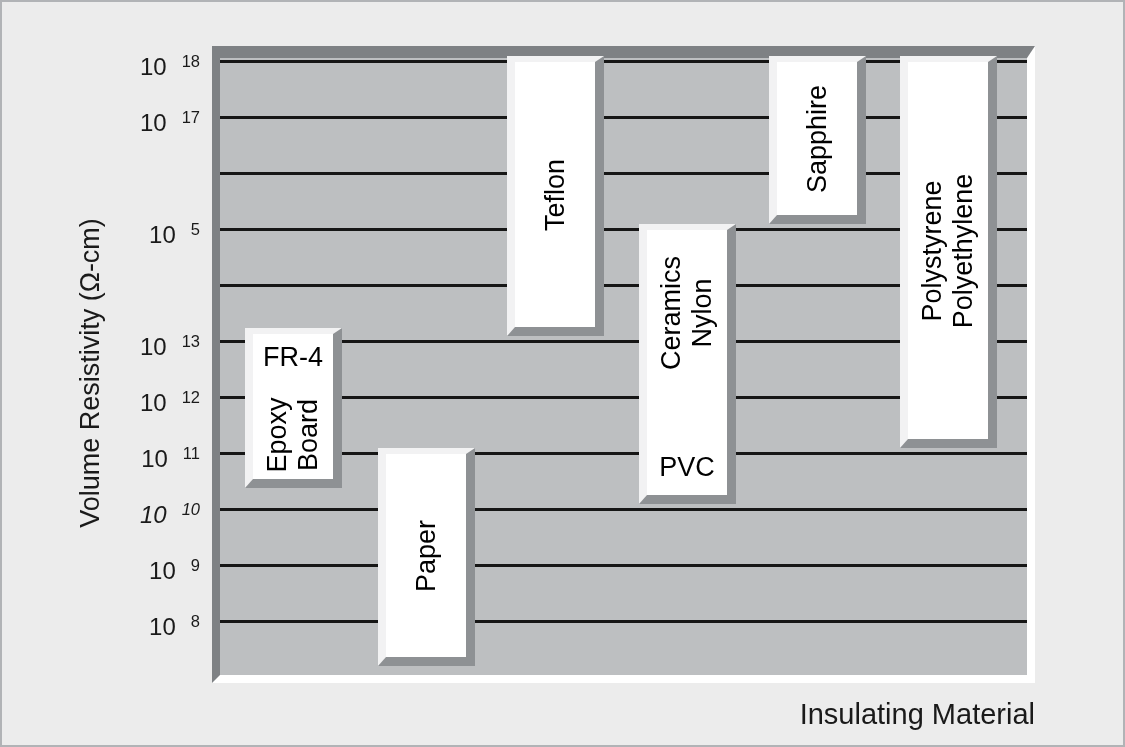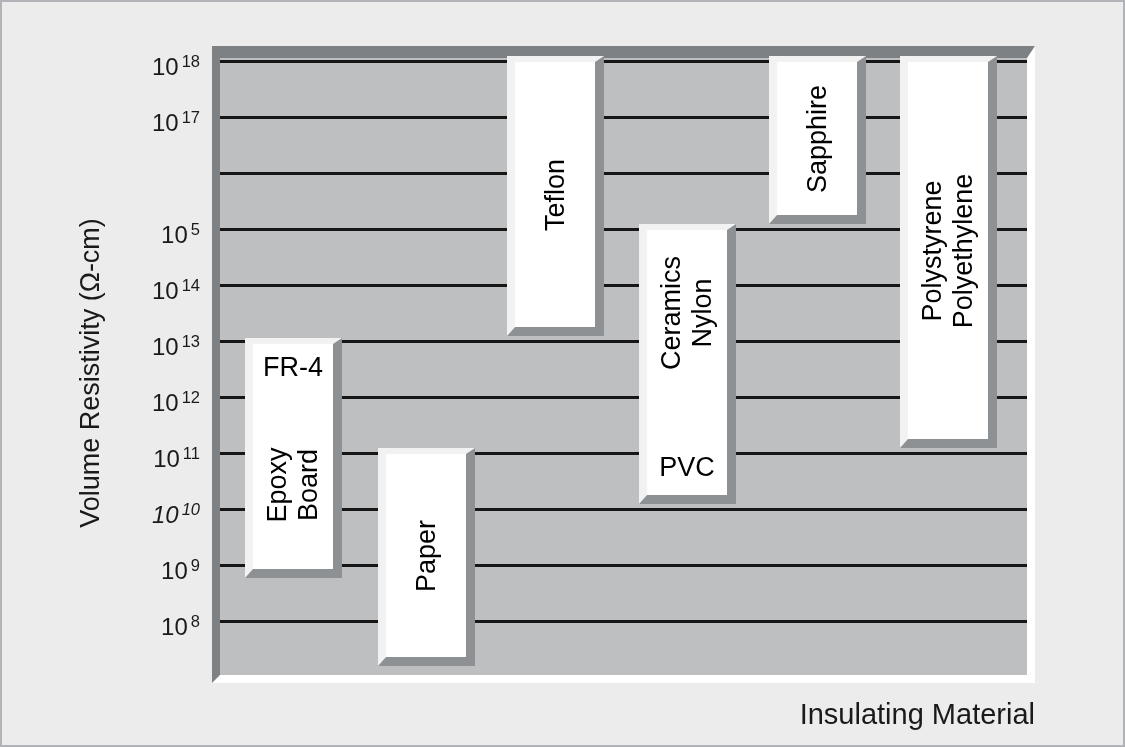--- a/index.html
+++ b/index.html
@@ -15,21 +15,21 @@
     border-color:#7e8184 #ffffff #ffffff #7e8184;
     border-width:12px 8px 8px 8px;
   }
   .gridline {
     position:absolute; left:0; width:100%; height:3px; background:#161616;
   }
   .ytick {
     position:absolute; left:100px; width:98px; text-align:right;
     font-size:24px; line-height:34px; color:#1a1a1a; letter-spacing:0;
   }
-  .ytick sup { font-size:16.5px; vertical-align:8px; margin-left:3px; }
+  .ytick sup { font-size:16.5px; vertical-align:8px; margin-left:15px; }
   .bar {
     position:absolute; background:#ffffff; z-index:3;
     border-style:solid;
     border-color:#f2f2f3 #8e9194 #8e9194 #f2f2f3;
     border-width:6px 9px 9px 8px;
     display:flex; flex-direction:column;
   }
   .hlabel {
     font-size:27px; color:#000; text-align:center; white-space:nowrap;
   }
@@ -69,28 +69,27 @@
       <div class="gridline" style="top: 394px;"></div>
       <div class="gridline" style="top: 450px;"></div>
       <div class="gridline" style="top: 506px;"></div>
       <div class="gridline" style="top: 562px;"></div>
     </div>
   <div class="ylabel">Volume Resistivity (Ω-cm)</div>
   <div class="xlabel">Insulating Material</div>
 <div class="ytick" style="top: 42px;"><span>10</span><sup>18</sup></div>
     <div class="ytick" style="top: 98px;"><span>10</span><sup>17</sup></div>
     <div class="ytick" style="top: 210px;"><span>10</span><sup>5</sup></div>
-    <div class="ytick" style="top: 266px;"><span>10</span><sup>14</sup></div>
     <div class="ytick" style="top: 322px;"><span>10</span><sup>13</sup></div>
     <div class="ytick" style="top: 378px;"><span>10</span><sup>12</sup></div>
     <div class="ytick" style="top: 434px;"><span>10</span><sup>11</sup></div>
     <div class="ytick" style="top: 490px; font-style: italic;"><span>10</span><sup>10</sup></div>
     <div class="ytick" style="top: 546px;"><span>10</span><sup>9</sup></div>
     <div class="ytick" style="top: 602px;"><span>10</span><sup>8</sup></div>
-    <div class="bar" style="left: 243px; width: 97px; top: 336px; height: 240px; gap: 18px;">
+    <div class="bar" style="left: 243px; width: 97px; top: 326px; height: 160px; gap: 18px;">
       <div class="hlabel top">FR-4</div>
       <div class="rotzone">
         <div class="rot">
           <div class="line">Epoxy</div>
           <div class="line">Board</div>
         </div>
       </div>
     </div>
     <div class="bar" style="left: 376px; width: 97px; top: 446px; height: 218.4px;">
       <div class="rotzone">

